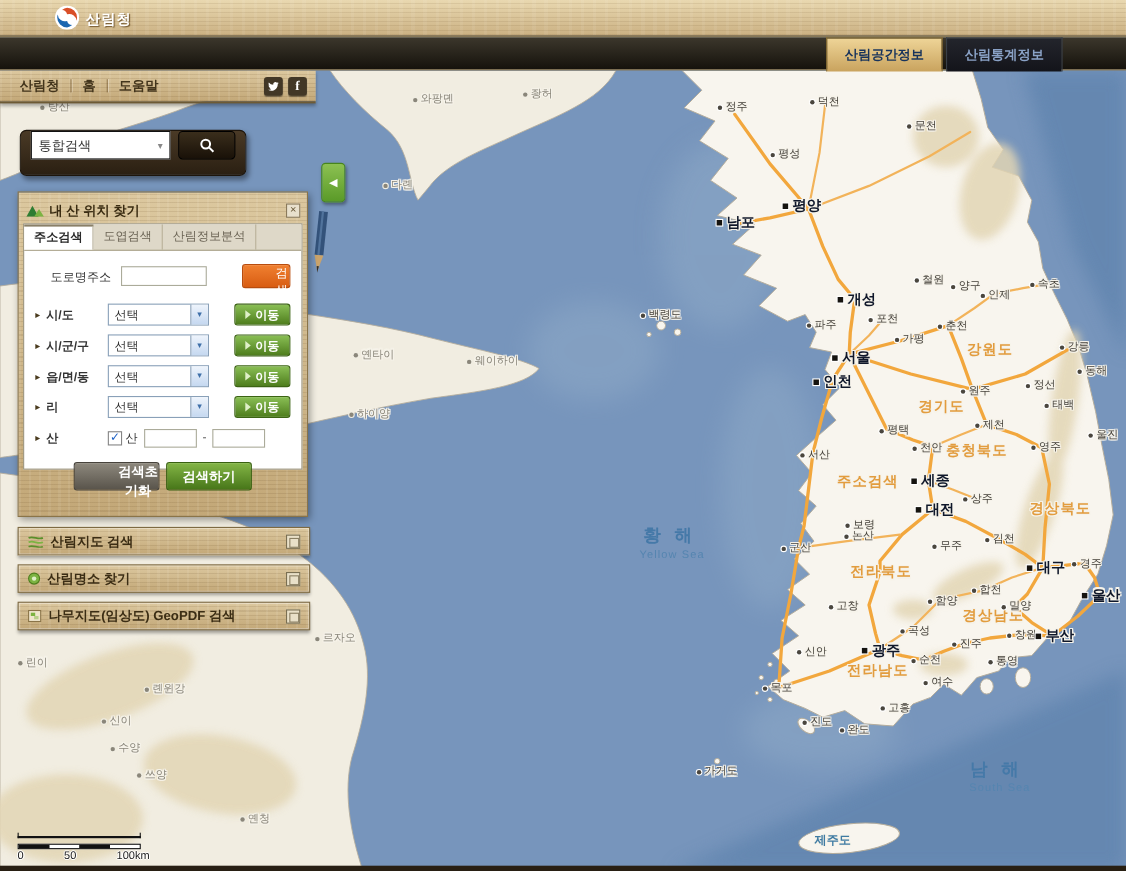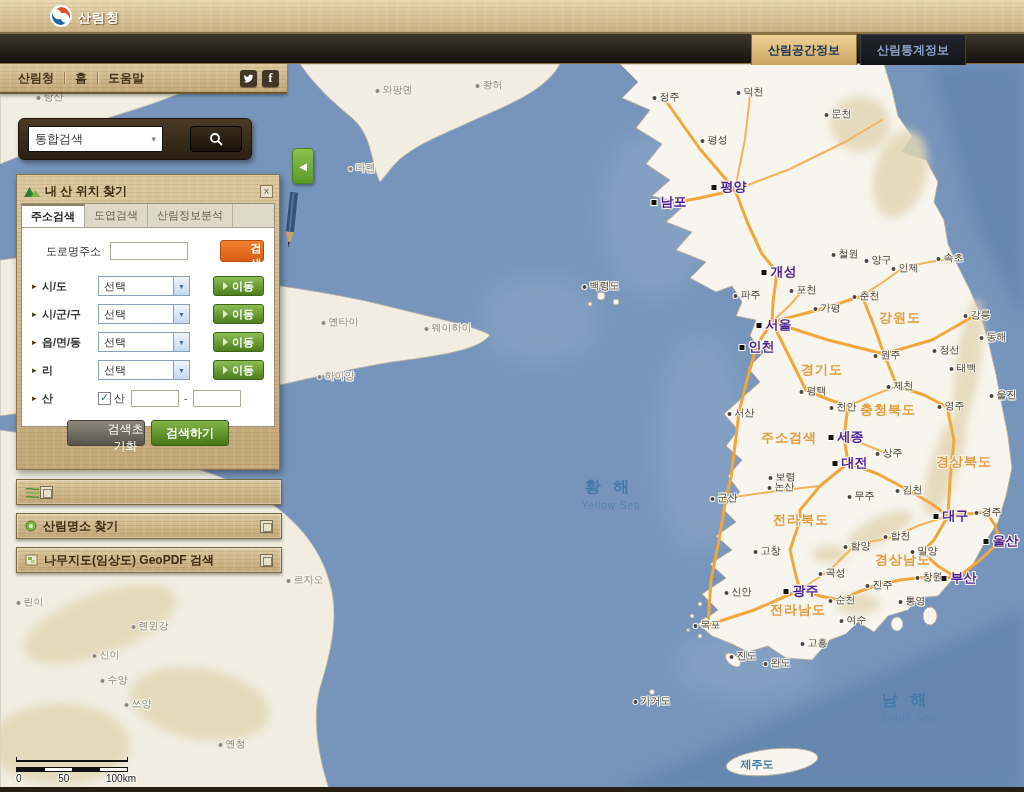--- a/index.html
+++ b/index.html
@@ -32,21 +32,21 @@
   .ntab.active { background:linear-gradient(#eed497,#c9a35e); color:#17335c; border:1px solid #8a6f35; border-bottom:none; }
   .ntab.inactive { background:linear-gradient(#23252c,#13141a); color:#8aa2c6; border:1px solid #3a4048; border-bottom:none; margin-left:3px; }
 
   
   .content { position:absolute; left:0; top:64px; width:1024px; height:728px; overflow:hidden; }
   .mapsvg { position:absolute; left:0; top:0; width:1024px; height:728px; z-index:0; }
   #map-labels { position:absolute; left:0; top:0; width:1024px; height:728px; z-index:2; pointer-events:none; }
 
   .mlbl { position:absolute; transform:translate(-50%,-50%); white-space:nowrap;
     text-shadow:1px 0 0 #f6f3ea,-1px 0 0 #f6f3ea,0 1px 0 #f6f3ea,0 -1px 0 #f6f3ea,1px 1px 0 #f6f3ea,-1px -1px 0 #f6f3ea,1px -1px 0 #f6f3ea,-1px 1px 0 #f6f3ea; }
-  .mlbl.c { font-size:13px; font-weight:bold; color:#4c1d95; }
+  .mlbl.c { font-size:13px; font-weight:bold; color:#0f172a; }
   .mlbl.t { font-size:10px; color:#45413a; }
   .mlbl.f { font-size:10px; color:#8a867a; }
   .mlbl.p { font-size:13px; font-weight:bold; color:#e29c3e; letter-spacing:1px; }
   .mlbl.s  { font-size:16px; font-weight:bold; color:#4579a8; letter-spacing:4px; text-shadow:none; }
   .mlbl.se { font-size:10px; color:#5585b0; letter-spacing:1px; text-shadow:none; }
   .mlbl.i { font-size:11px; font-weight:bold; color:#3f7ba3; }
   .mlbl.c::before { content:""; display:inline-block; width:5px; height:5px; background:#15130f; box-shadow:0 0 0 1px #fff; margin-right:4px; vertical-align:1px; }
   .mlbl.t::before { content:""; display:inline-block; width:4px; height:4px; border-radius:50%; background:#4a463e; box-shadow:0 0 0 1px #fff; margin-right:3px; vertical-align:0; }
   .mlbl.f::before { content:""; display:inline-block; width:4px; height:4px; border-radius:50%; background:#8a867a; box-shadow:0 0 0 1px #f0ede2; margin-right:3px; }
 
@@ -54,23 +54,23 @@
   .menubar { position:absolute; left:0; top:0; width:287px; height:30px; z-index:10;
     border-bottom:2px solid #6d5a35; display:flex; align-items:center; padding:0 8px;
     box-shadow:0 2px 3px rgba(0,0,0,.3); }
   .mitem { font-size:12px; font-weight:bold; color:#43351c; padding:0 10px; cursor:pointer; }
   .msep { width:1px; height:12px; background:rgba(90,60,20,.5); box-shadow:1px 0 0 rgba(255,255,255,.4); }
   .mspacer { flex:1; }
   .social { width:17px; height:17px; border-radius:3px; background:#423726; margin-left:5px;
     display:flex; align-items:center; justify-content:center; cursor:pointer; box-shadow:0 1px 1px rgba(0,0,0,.4); }
   .social.fb { color:#fff; font-family:"Liberation Serif",serif; font-weight:bold; font-size:12px; }
 
-  .searchbox { position:absolute; left:18px; top:54px; width:234px; height:42px; z-index:10;
+  .searchbox { position:absolute; left:18px; top:54px; width:206px; height:42px; z-index:10;
     background:linear-gradient(180deg,#4a3a26,#2a1f12); border:1px solid #1d150c; border-radius:6px;
-    display:flex; align-items:center; padding:0 9px; box-shadow:2px 3px 5px rgba(0,0,0,.4);gap:20px; }
+    display:flex; align-items:flex-start; padding:0 9px; box-shadow:2px 3px 5px rgba(0,0,0,.4); }
   .search-field { flex:1; height:26px; background:#fff; border:1px solid #111; display:flex; align-items:center;
     justify-content:space-between; padding:0 6px; font-size:12px; color:#333; cursor:pointer; }
   .search-field .caret { color:#888; font-size:9px; }
   .search-btn { width:52px; height:26px; margin-left:7px; background:linear-gradient(180deg,#3a2e1c,#191108);
     border:1px solid #000; border-radius:4px; display:flex; align-items:center; justify-content:center; cursor:pointer; }
 
   .finder { position:absolute; left:16px; top:110px; width:264px; height:296px; z-index:10;
     border:1px solid #8a7448; box-shadow:2px 3px 7px rgba(0,0,0,.4); padding:4px; }
   .fhead { height:24px; display:flex; align-items:center; padding:0 2px; }
   .ftitle { font-size:12px; font-weight:bold; color:#3a2c12; margin-left:5px; flex:1; }
@@ -82,37 +82,37 @@
   .ftab.active { background:#fff; font-weight:bold; color:#2a2a2a; border-top:2px solid #8a8068; line-height:21px; }
   .finner { padding:10px 10px 0 10px; }
 
   .frow { display:flex; align-items:center; height:28px; }
   .bullet { font-size:9px; color:#4a3b1e; width:10px; }
   .flabel { font-size:11px; font-weight:bold; color:#333; width:56px; }
   .road-row { height:26px; margin-bottom:8px; padding-left:14px; }
   .road-row .flabel { width:64px; font-weight:normal; }
   .tinput { width:78px; height:18px; border:1px solid #abab9a; background:#fff; }
   .btn-orange { margin-left:auto; width:44px; height:22px; background:linear-gradient(180deg,#f08030,#d85c12);
-    border:1px solid #b84c0e; border-radius:3px; color:#fff; font-size:11px; font-weight:bold; cursor:pointer;padding-left:28px; }
+    border:1px solid #b84c0e; border-radius:3px; color:#fff; font-size:11px; font-weight:normal; cursor:pointer;padding-left:28px; }
   .fselect { display:inline-flex; align-items:center; justify-content:space-between; width:92px; height:20px;
     border:1px solid #89a0b8; background:#fff; font-size:11px; color:#333; padding-left:5px; cursor:pointer; }
   .fsel-arrow { width:16px; height:18px; background:linear-gradient(#eef4fc,#c5d8f0); border-left:1px solid #89a0b8;
     color:#3f6fa8; font-size:7px; display:flex; align-items:center; justify-content:center; }
   .gobtn { margin-left:auto; display:inline-flex; align-items:center; gap:4px; height:20px; padding:0 9px;
     background:linear-gradient(180deg,#8abf55,#4e7d1d); border:1px solid #3c6414; border-radius:3px;
     color:#fff; font-size:11px; font-weight:bold; cursor:pointer; }
   .tri { width:0; height:0; border-left:5px solid #dff0c8; border-top:4px solid transparent; border-bottom:4px solid transparent; }
   .checkbox { width:13px; height:13px; border:1px solid #848484; background:#fff; position:relative; cursor:pointer; margin-right:3px; }
   .checkbox.checked::after { content:"✓"; position:absolute; left:1px; top:-2px; color:#1f62c5; font-size:11px; font-weight:bold; }
   .cb-label { font-size:11px; color:#333; margin-right:6px; }
   .sinput { width:48px; height:17px; border:1px solid #abab9a; background:#fff; }
   .dash { margin:0 5px; color:#555; font-size:11px; }
   .fbtns { display:flex; justify-content:center; gap:6px; margin-top:8px; }
   .btn-reset { width:78px; height:26px; background:linear-gradient(180deg,#8d887d,#59544b);
-    border:1px solid #47433c; border-radius:3px; color:#fff; font-size:12px; font-weight:normal; cursor:pointer;padding-left:39px; }
+    border:1px solid #47433c; border-radius:3px; color:#fff; font-size:12px; font-weight:bold; cursor:pointer;padding-left:39px; }
   .btn-submit { width:78px; height:26px; background:linear-gradient(180deg,#83b545,#477619);
     border:1px solid #396111; border-radius:3px; color:#fff; font-size:12px; font-weight:bold; cursor:pointer; }
 
   .toolbar { position:absolute; left:16px; width:266px; height:26px; z-index:10;
     border:1px solid #7e6a42; box-shadow:inset 0 0 0 1px rgba(255,255,255,.35), 0 2px 3px rgba(0,0,0,.35);
     display:flex; align-items:center; padding:0 8px; cursor:pointer; }
   .tb-label { font-size:12px; font-weight:bold; color:#3b2d14; margin-left:6px; flex:1; }
   .tb-btn { width:13px; height:13px; border:1px solid #7a6f52; background:#e9e0c8; position:relative; cursor:pointer; }
   .tb-btn::after { content:""; position:absolute; left:2px; top:2px; width:7px; height:7px; border:1px solid #8a7f62; }
 
@@ -281,21 +281,21 @@
         <div class="mlbl t" style="left: 878px; top: 196px;">양구</div>
         <div class="mlbl t" style="left: 905px; top: 204px;">인제</div>
         <div class="mlbl t" style="left: 950px; top: 194px;">속초</div>
         <div class="mlbl t" style="left: 747px; top: 231px;">파주</div>
         <div class="mlbl t" style="left: 803px; top: 226px;">포천</div>
         <div class="mlbl t" style="left: 866px; top: 232px;">춘천</div>
         <div class="mlbl t" style="left: 827px; top: 244px;">가평</div>
         <div class="mlbl t" style="left: 601px; top: 222px;">백령도</div>
         <div class="mlbl c" style="left: 774px; top: 261px;">서울</div>
         <div class="mlbl c" style="left: 757px; top: 283px;">인천</div>
-        <div class="mlbl p" style="left: 822px; top: 306px;">경기도</div>
+        <div class="mlbl p" style="left: 856px; top: 306px;">경기도</div>
         <div class="mlbl p" style="left: 900px; top: 254px;">강원도</div>
         <div class="mlbl t" style="left: 977px; top: 251px;">강릉</div>
         <div class="mlbl t" style="left: 993px; top: 273px;">동해</div>
         <div class="mlbl t" style="left: 946px; top: 286px;">정선</div>
         <div class="mlbl t" style="left: 963px; top: 304px;">태백</div>
         <div class="mlbl t" style="left: 887px; top: 291px;">원주</div>
         <div class="mlbl t" style="left: 813px; top: 327px;">평택</div>
         <div class="mlbl t" style="left: 900px; top: 322px;">제천</div>
         <div class="mlbl t" style="left: 1003px; top: 331px;">울진</div>
         <div class="mlbl t" style="left: 741px; top: 349px;">서산</div>
@@ -471,20 +471,21 @@
         </div>
       </div>
     </div>
 
     <div class="toolbar wood" style="top:415px">
       <svg width="15" height="11" viewBox="0 0 15 11">
         <path d="M1,2 C5,0 10,4 14,2" stroke="#5a8f2a" stroke-width="1.6" fill="none"></path>
         <path d="M1,6 C5,4 10,8 14,6" stroke="#7cb342" stroke-width="1.6" fill="none"></path>
         <path d="M1,10 C5,8 10,12 14,10" stroke="#5a8f2a" stroke-width="1.6" fill="none"></path>
       </svg>
+      <span class="tb-label">산림지도 검색</span>
       <span class="tb-btn"></span>
     </div>
     <div class="toolbar wood" style="top:449px">
       <svg width="12" height="12" viewBox="0 0 12 12">
         <circle cx="6" cy="6" r="5" fill="#7cb342" stroke="#4e7d1d" stroke-width="1"></circle>
         <circle cx="6" cy="6" r="2" fill="#dff0c8"></circle>
       </svg>
       <span class="tb-label">산림명소 찾기</span>
       <span class="tb-btn"></span>
     </div>

